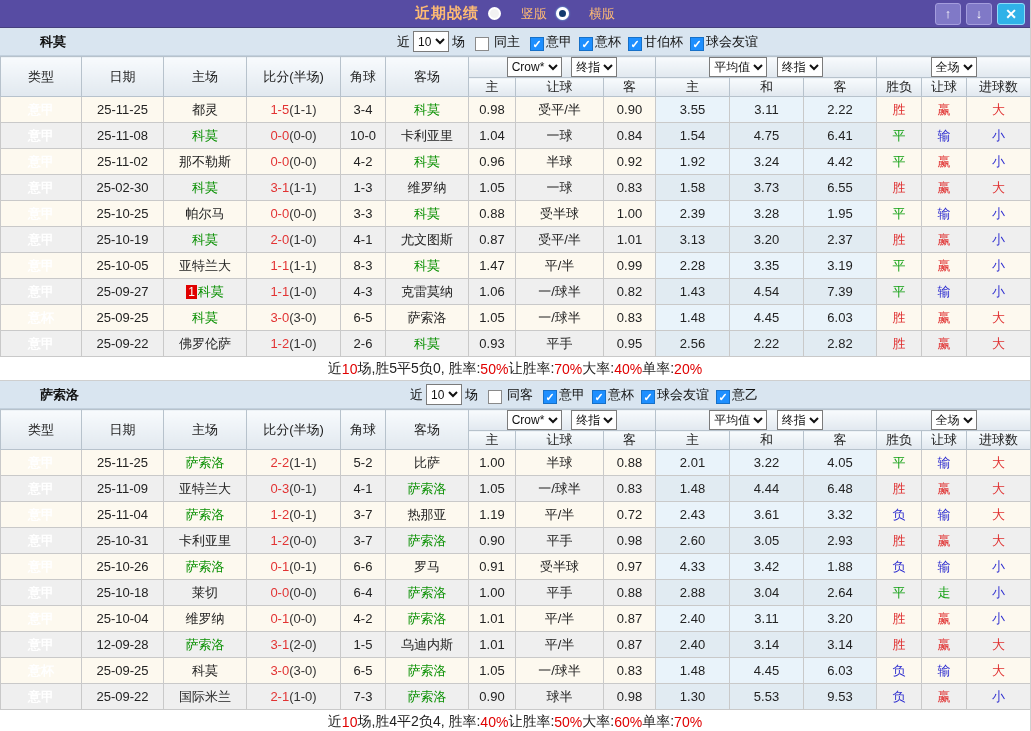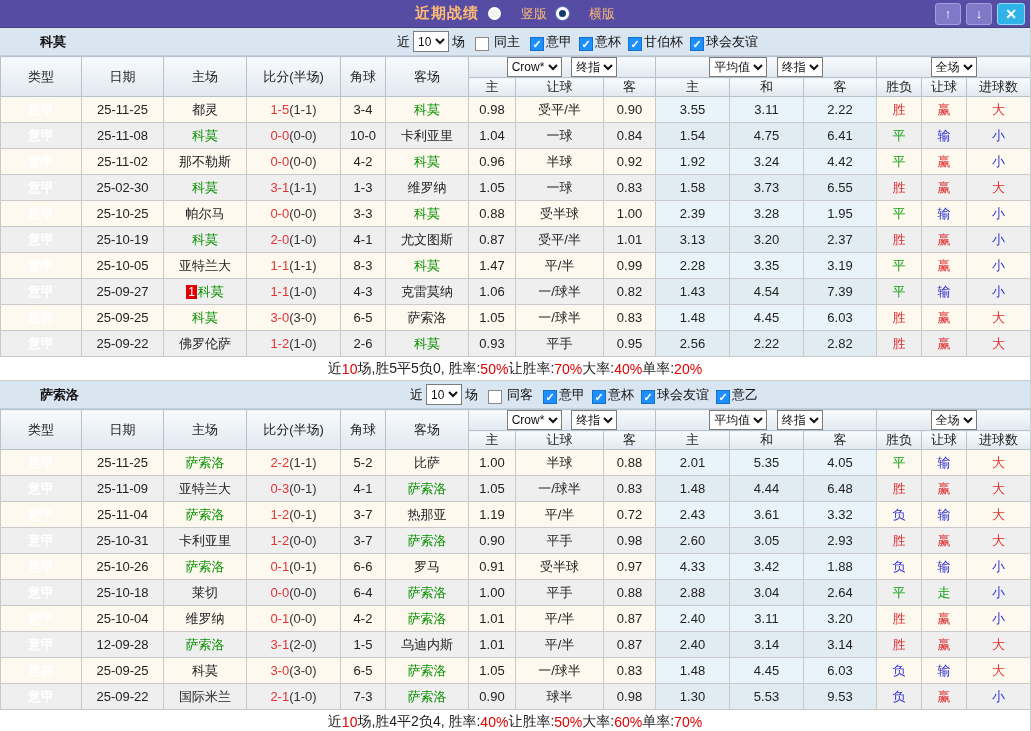--- a/index.html
+++ b/index.html
@@ -449,21 +449,21 @@
     <td class="type-cell type-league">意甲</td>
     <td>25-11-25</td>
     <td><span class="team-focus">萨索洛</span></td>
     <td><span class="ft">2-2</span><span class="ht">(1-1)</span></td>
     <td>5-2</td>
     <td><span>比萨</span></td>
     <td>1.00</td>
     <td>半球</td>
     <td>0.88</td>
     <td class="euro">2.01</td>
-    <td class="euro">5.35</td>
+    <td class="euro">3.22</td>
     <td class="euro">4.05</td>
     <td class="c-g">平</td>
     <td class="c-b">输</td>
     <td class="c-r">大</td>
   </tr>
         <tr class="row-even">
     <td class="type-cell type-league">意甲</td>
     <td>25-11-09</td>
     <td><span>亚特兰大</span></td>
     <td><span class="ft">0-3</span><span class="ht">(0-1)</span></td>

